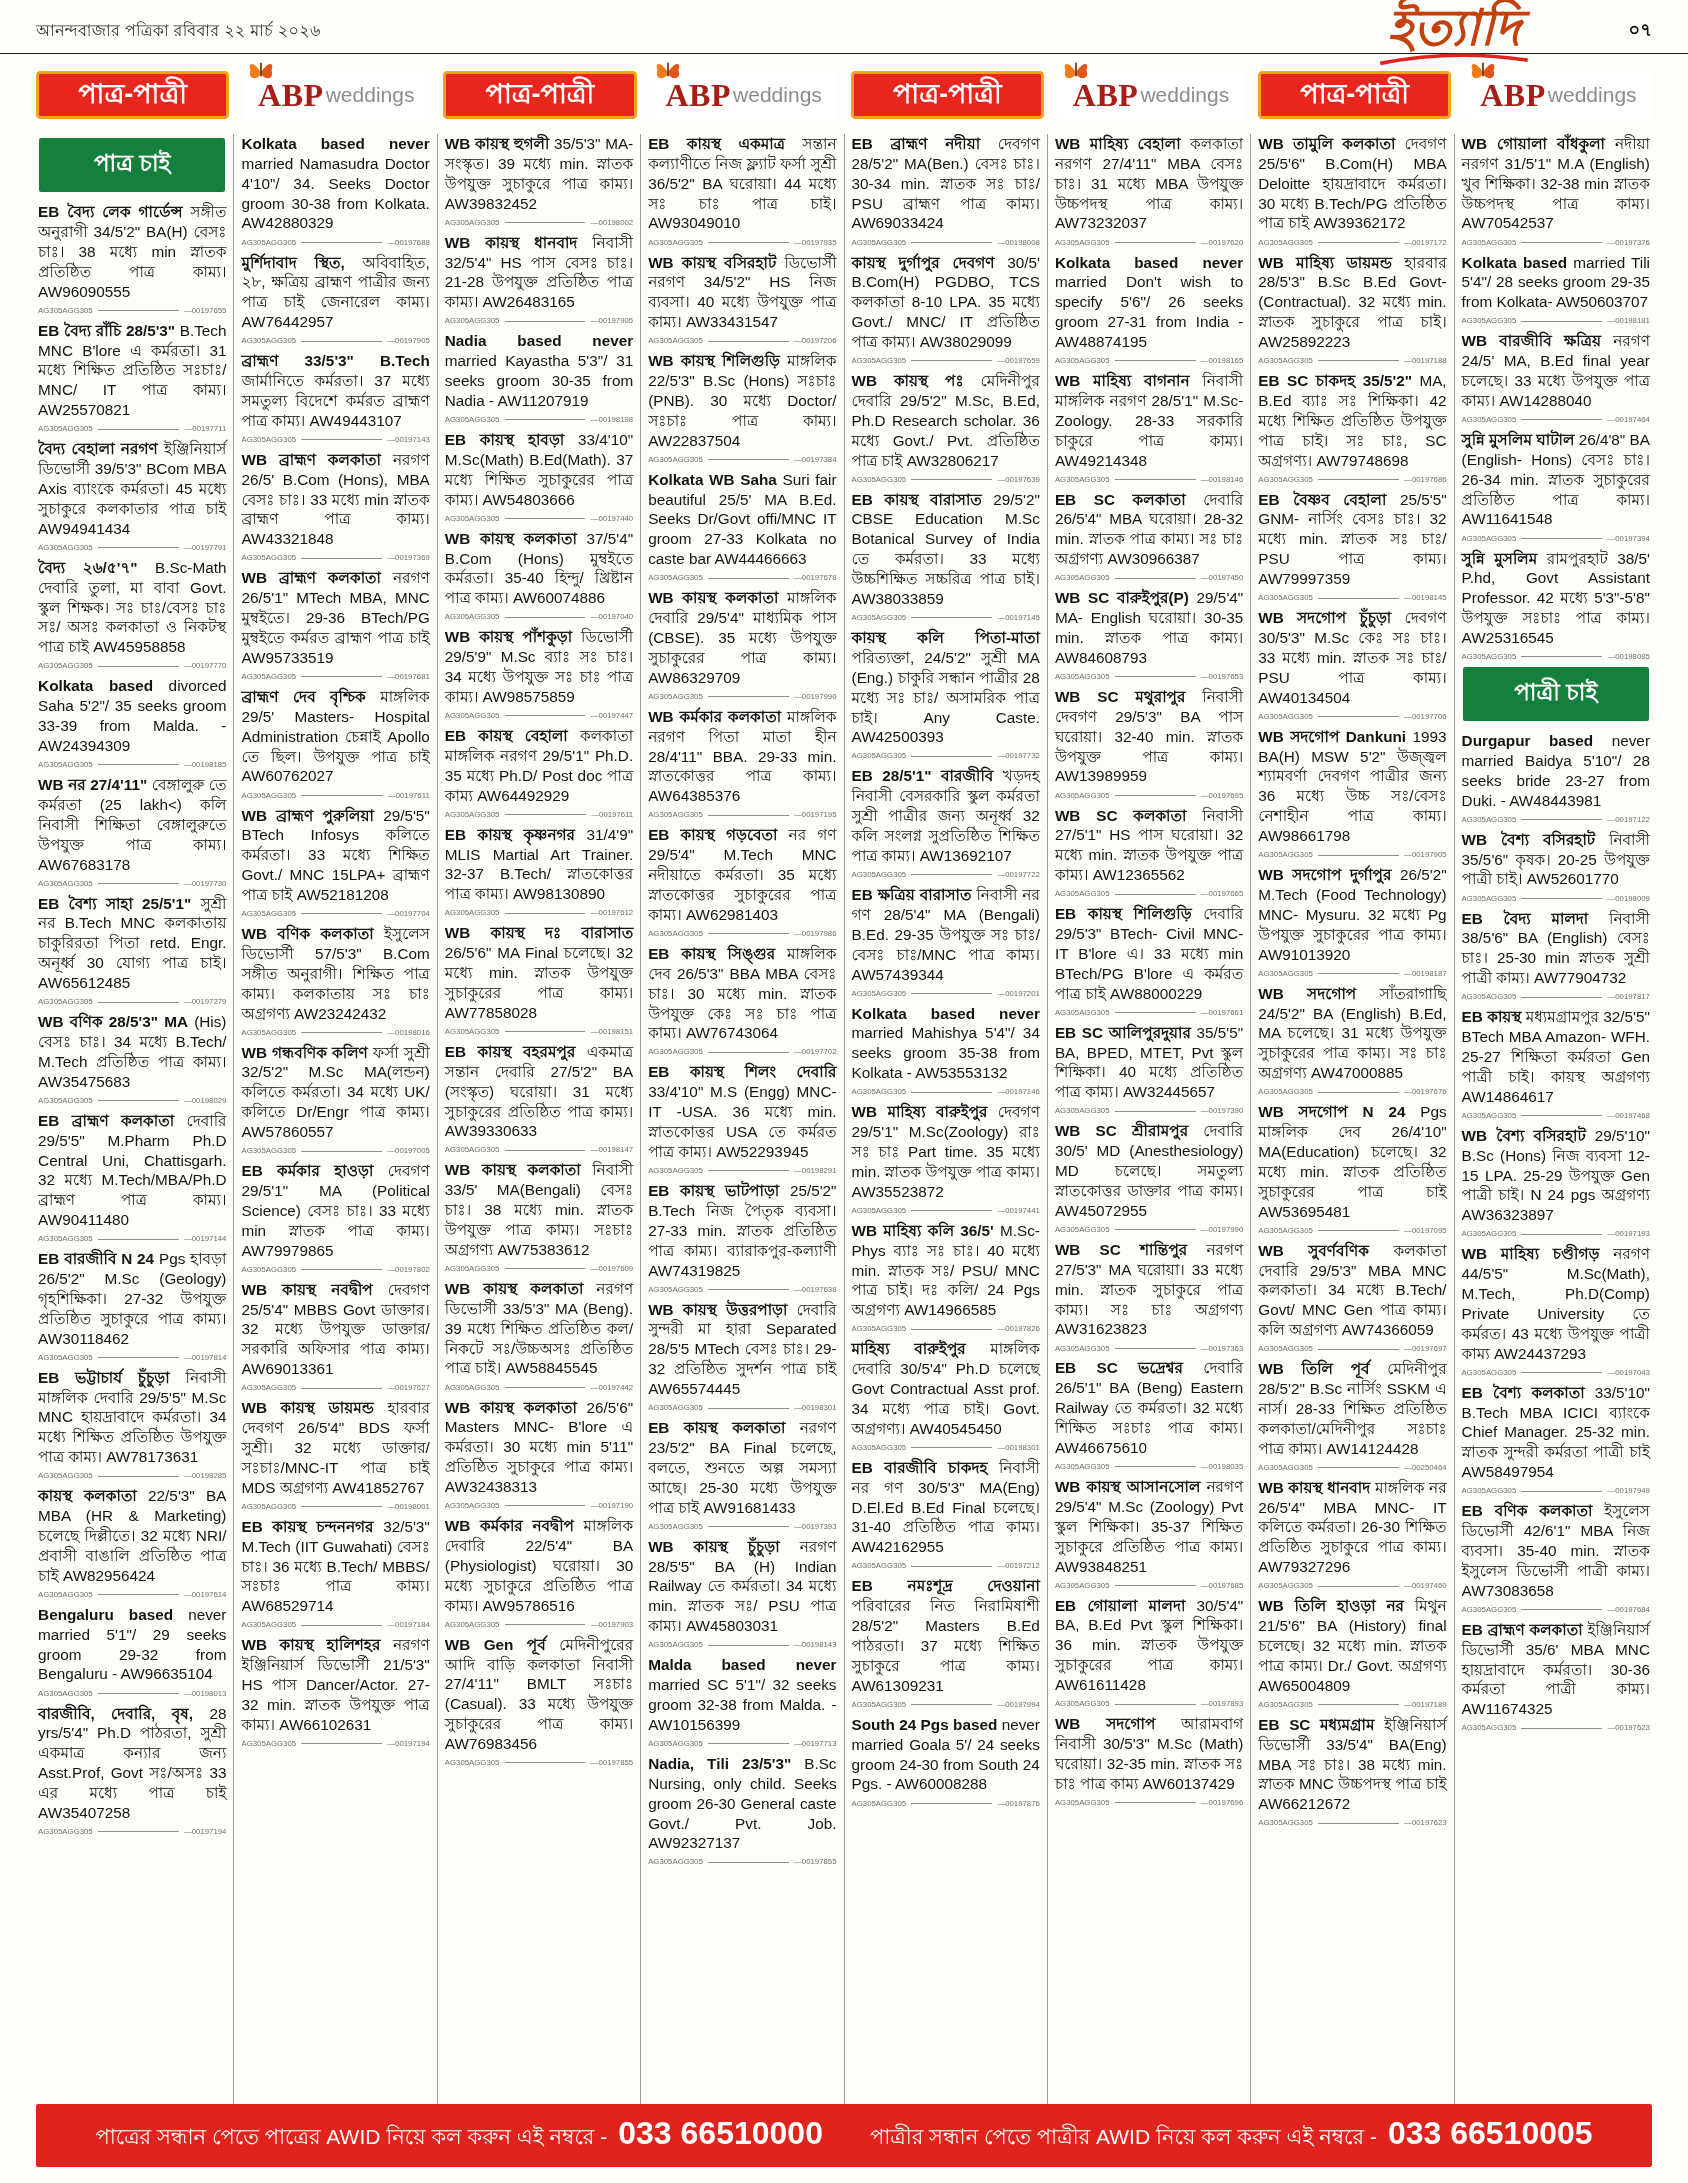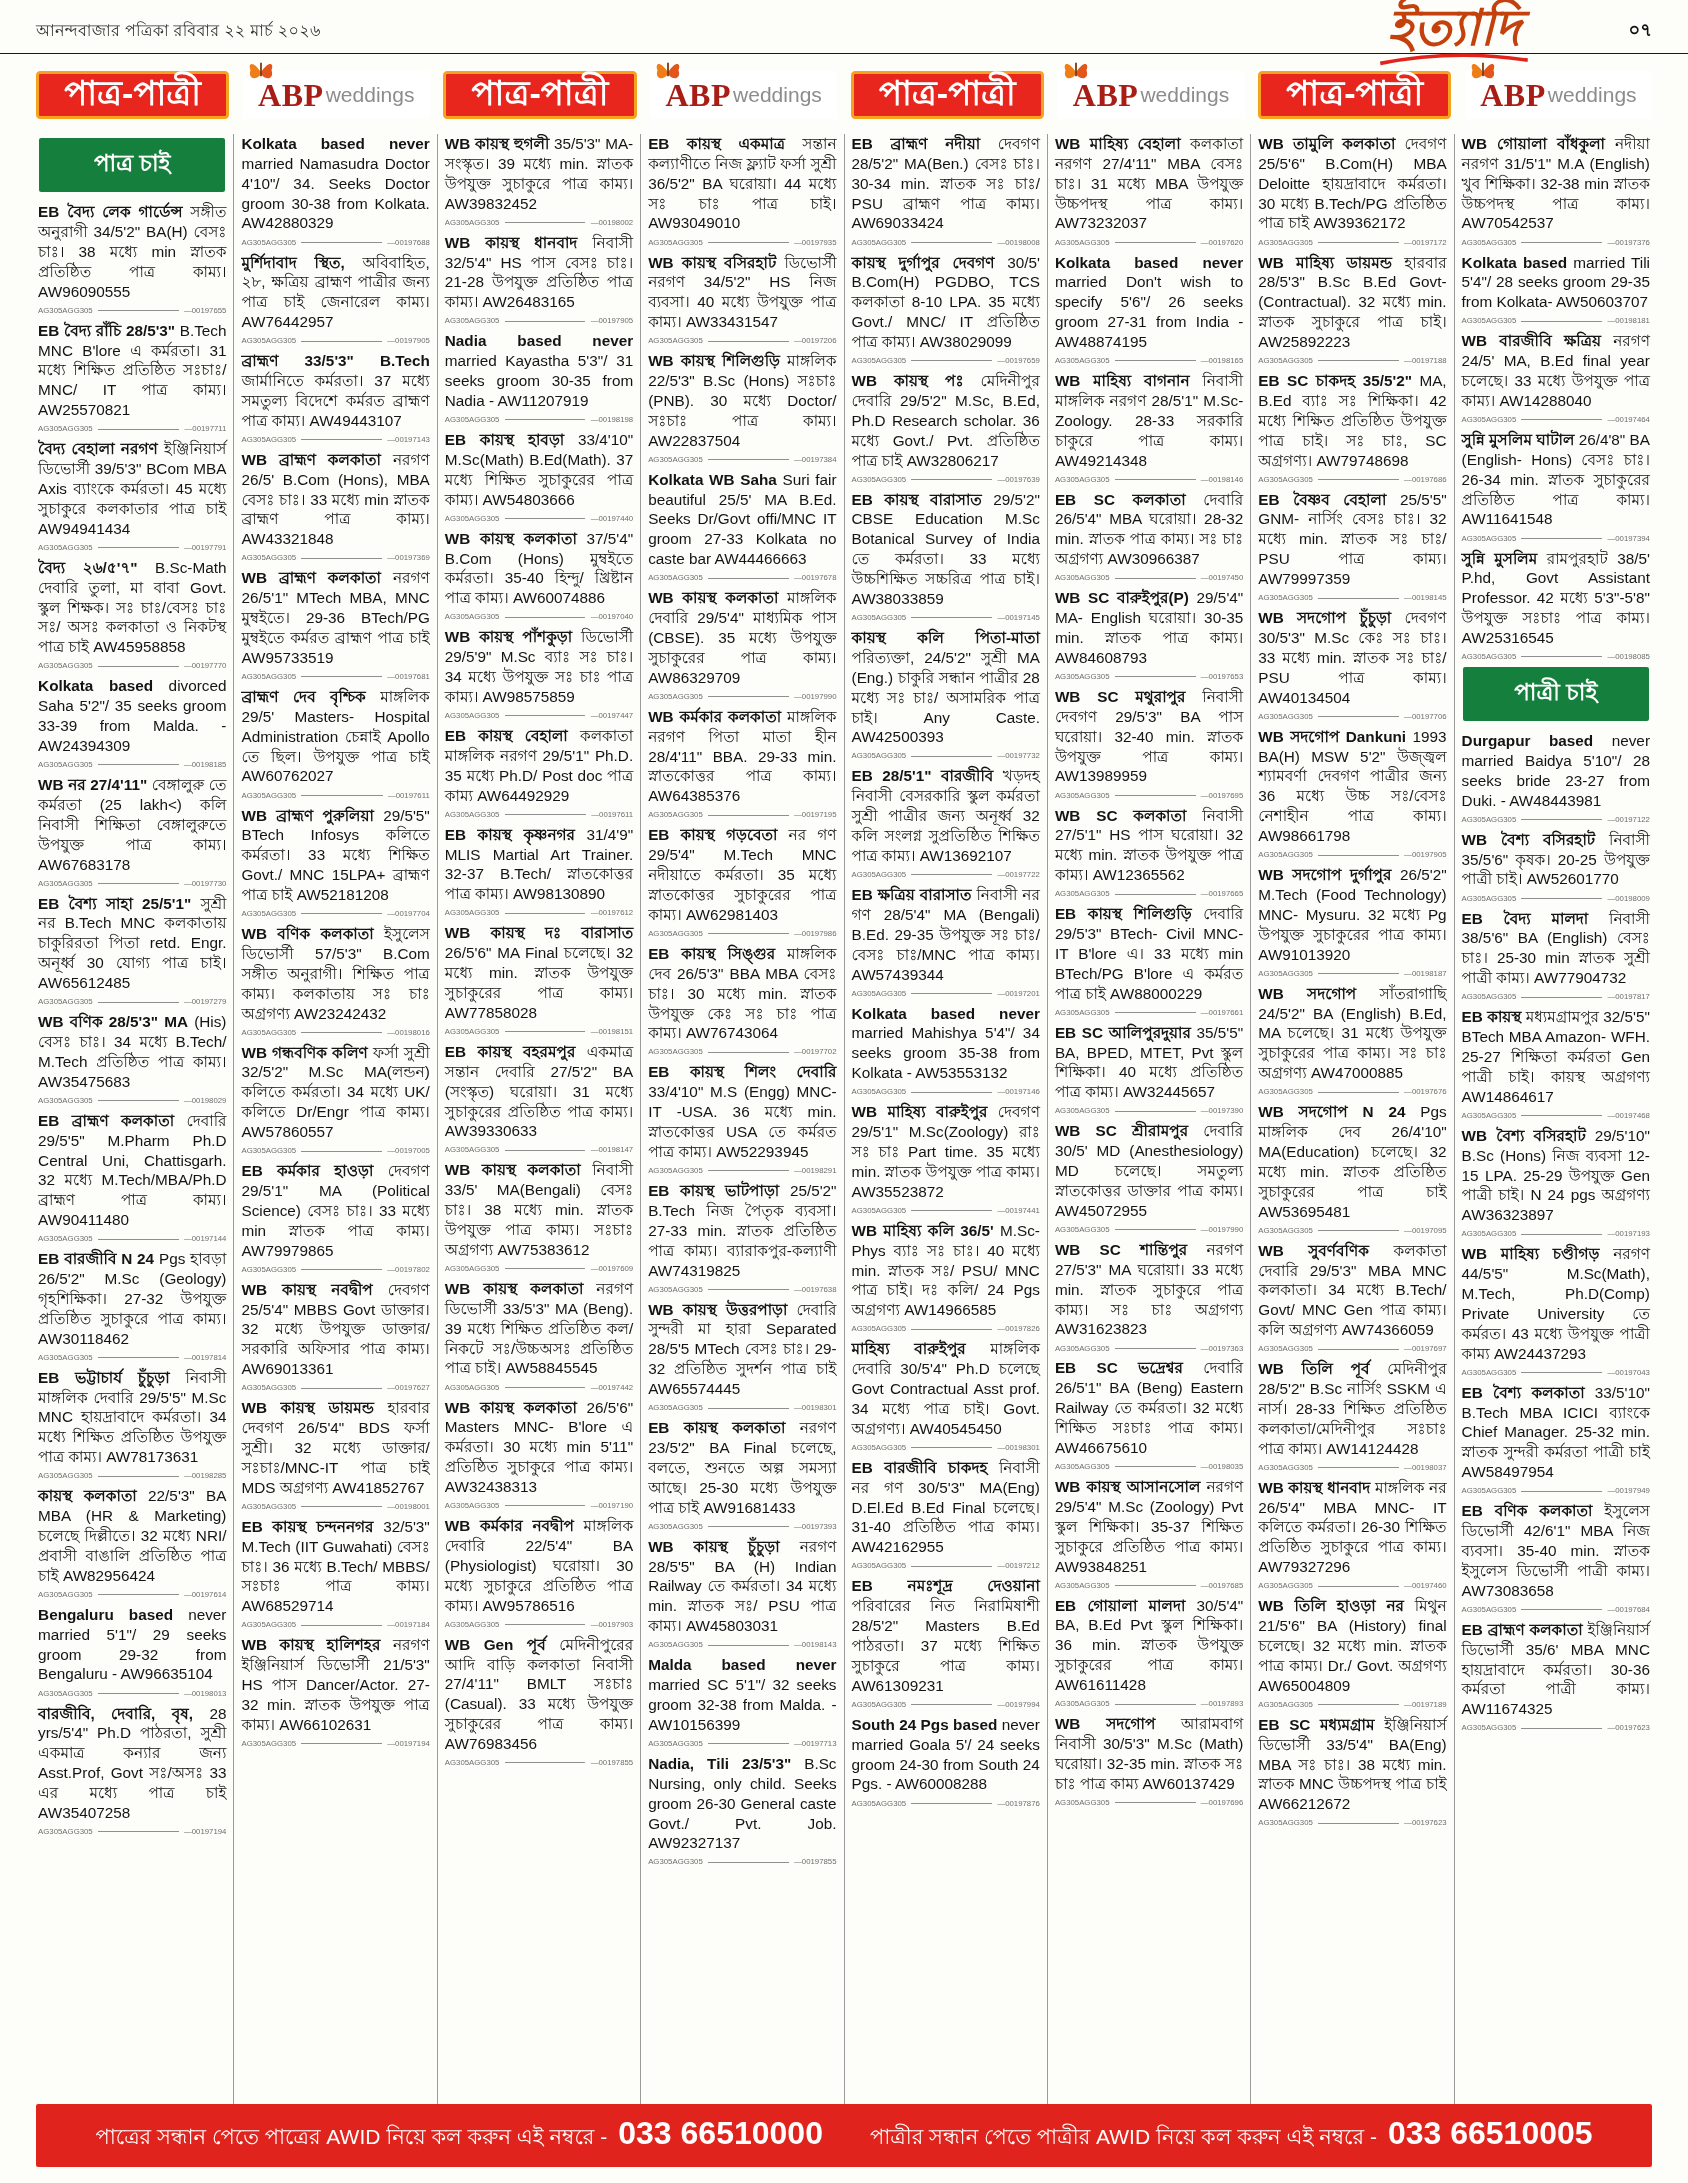--- a/index.html
+++ b/index.html
@@ -30,21 +30,21 @@
   }
   
   .banner-row{
     display:flex;gap:13.5px;
     margin:17.7px 36px 0 36px;
   }
   .banner-row .cell{flex:1;height:48px;display:flex;align-items:center;justify-content:center;position:relative}
   .red-cell{
     background:#e8261d;border:3.1px solid #f6a21c;border-radius:4.2px;
   }
-  .red-cell-text{color:#ffffff;font-weight:bold;font-size:34px}
+  .red-cell-text{color:#ffffff;font-weight:bold;font-size:27px}
   .abp-cell{background:#ffffff}
   .abp-main{
     font-family:"Liberation Serif","DejaVu Serif",serif;
     font-weight:bold;font-size:32px;color:#a81d15;letter-spacing:0.5px;
   }
   .abp-sub{font-size:21px;color:#8c8c8c;margin-left:2.1px}
   .butterfly{position:absolute;left:3.1px;top:-15.6px}
   
   .columns{
     display:flex;
@@ -939,21 +939,21 @@
           <span>AG305AGG305</span>
           <span class="line"></span>
           <span>—00197697</span>
         </div>
       </article>
       <article class="ad">
         <p><span class="adt">WB তিলি পূর্ব</span> মেদিনীপুর 28/5'2" B.Sc নার্সিং SSKM এ নার্স। 28-33 শিক্ষিত প্রতিষ্ঠিত কলকাতা/মেদিনীপুর সঃচাঃ পাত্র কাম্য। AW14124428</p>
         <div class="sep">
           <span>AG305AGG305</span>
           <span class="line"></span>
-          <span>—00198037</span>
+          <span>—00250464</span>
         </div>
       </article>
       <article class="ad">
         <p><span class="adt">WB কায়স্থ ধানবাদ</span> মাঙ্গলিক নর 26/5'4" MBA MNC- IT কলিতে কর্মরতা। 26-30 শিক্ষিত প্রতিষ্ঠিত সুচাকুরে পাত্র কাম্য। AW79327296</p>
         <div class="sep">
           <span>AG305AGG305</span>
           <span class="line"></span>
           <span>—00197460</span>
         </div>
       </article>

